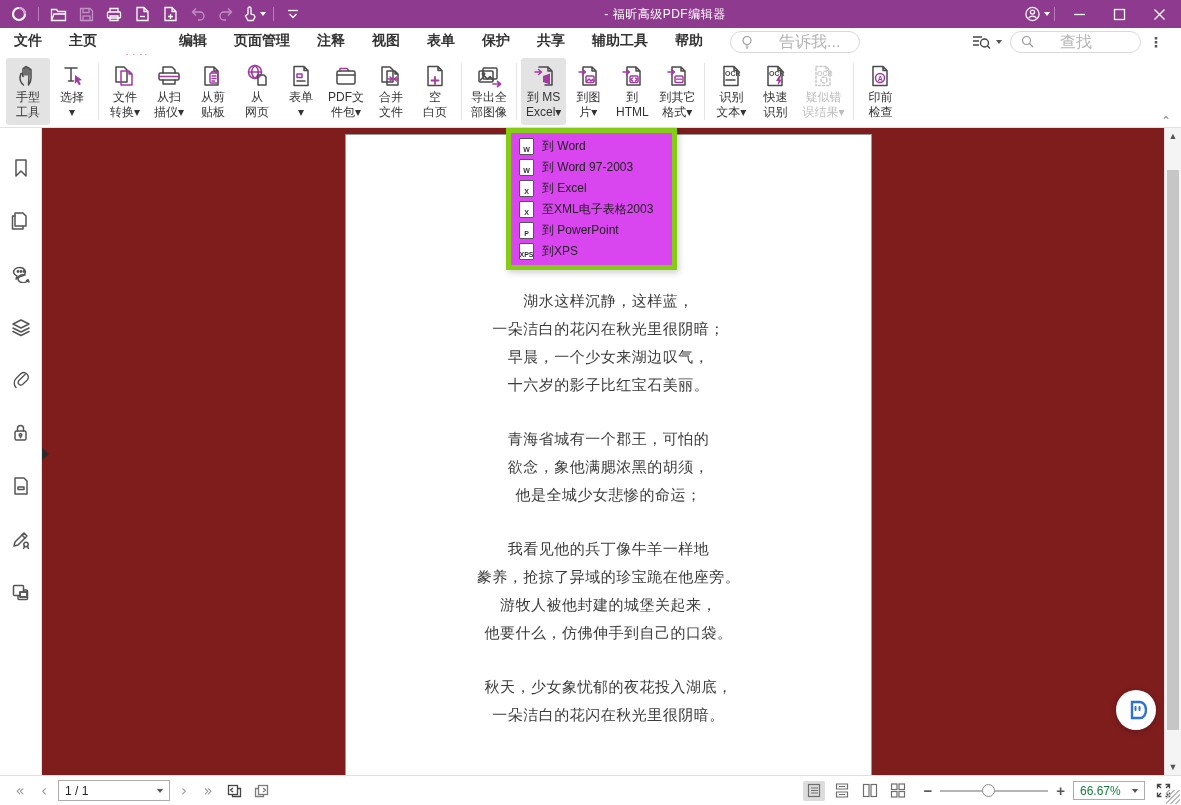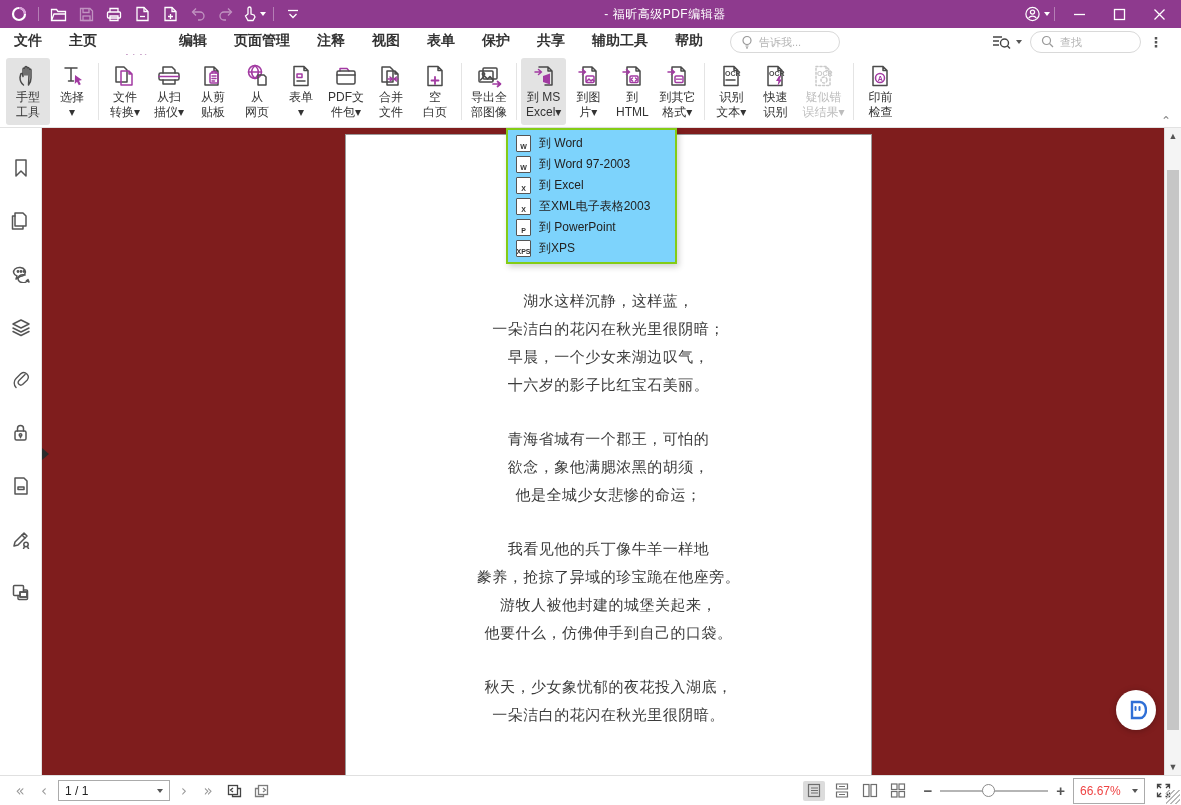--- a/index.html
+++ b/index.html
@@ -17,21 +17,21 @@
   .tb-right { display:flex; align-items:center; padding-right:2px; }
   .win-btn { width:40px; height:28px; display:flex; align-items:center; justify-content:center; }
   .caret { display:inline-block; width:0; height:0; border-left:3.5px solid transparent; border-right:3.5px solid transparent; border-top:4px solid #fff; margin-left:3px; }
 
   
   .menubar { height:27px; background:#fff; display:flex; align-items:center; padding:0 10px 0 14px; flex:none; }
   .tab { font-size:14px; color:#333; font-weight:bold; padding:3px 0 4px; margin-right:27px; cursor:default; position:relative; white-space:nowrap; }
   .tab.active { color:#8e3a8e;margin-top:41px; }
   .tab.active::after { content:""; position:absolute; left:0; right:0; bottom:-1px; height:3px; background:#8e3a8e; border-radius:2px; }
   .pill { display:flex; align-items:center; gap:6px; border:1px solid #d9d9d9; border-radius:12px; height:22px; padding:0 10px; }
-  .pill input { border:none; outline:none; width:70px; font-size:11px; color:#555; background:transparent; }
+  .pill input { border:none; outline:none; width:70px; font-size:16px; color:#555; background:transparent;margin-left:20px; }
   .pill input::placeholder { color:#b5b5b5; }
   .mb-spacer { flex:1; }
   .mb-icon { display:flex; align-items:center; margin:0 8px; }
   .mb-icon svg { stroke:#444; fill:none; stroke-width:1.4; }
 
   
   .ribbon { height:73px; background:#fff; border-bottom:1px solid #e2e2e2; display:flex; align-items:stretch; padding:3px 6px 2px 6px; position:relative; flex:none; }
   .rgroup { display:flex; align-items:stretch; }
   .rsep { width:1px; background:#e4e4e4; margin:5px 4px; }
   .rbtn { display:flex; flex-direction:column; align-items:center; padding:4px 5px 2px; border-radius:3px; min-width:44px; cursor:default; }
@@ -52,21 +52,21 @@
   .sb-btn { width:24px; height:24px; display:flex; align-items:center; justify-content:center; }
   .sb-btn svg { stroke:#555; fill:none; stroke-width:1.5; stroke-linejoin:round; stroke-linecap:round; }
   .panel-arrow { position:absolute; left:42px; top:320px; width:0; height:0; border-top:6px solid transparent; border-bottom:6px solid transparent; border-left:7px solid #2b2b2b; z-index:5; }
 
   .docarea { flex:1; background:#7f1d1d; position:relative; overflow:hidden; }
   .page { position:absolute; left:303px; top:6px; bottom:-10px; width:527px; background:#fff; border:1px solid #9a9a9a; border-bottom:none; padding-top:152px; font-family:"Liberation Serif","DejaVu Serif",serif; font-size:15px; color:#3b3b3b; }
   .stanza { margin-bottom:26px; }
   .pline { height:28px; line-height:28px; text-align:center; letter-spacing:.5px; white-space:nowrap; }
 
   
-  .dropdown { position:absolute; left:506px; top:128px; width:171px; background:#7dd3fc; border:2px solid #84cc16; box-shadow:2px 3px 6px rgba(0,0,0,.18); z-index:20; padding:3px 0; }
+  .dropdown { position:absolute; left:506px; top:128px; width:171px; background:#d946ef; border:5px solid #84cc16; box-shadow:2px 3px 6px rgba(0,0,0,.18); z-index:20; padding:3px 0; }
   .dd-item { display:flex; align-items:center; gap:8px; height:21px; padding:0 10px 0 8px; font-size:12px; color:#222; cursor:default; }
   .dd-badge { width:15px; height:17px; border:1px solid #555; border-radius:1px; background:#fff; display:flex; align-items:flex-end; justify-content:center; font-size:7px; font-weight:bold; color:#333; padding-bottom:1px; flex:none; }
 
   
   .scrollbar { width:17px; background:#f4f4f4; border-left:1px solid #e0e0e0; display:flex; flex-direction:column; align-items:center; flex:none; }
   .sc-arrow { height:16px; width:100%; display:flex; align-items:center; justify-content:center; color:#555; font-size:9px; flex:none; }
   .sc-track { flex:1; width:100%; position:relative; }
   .sc-thumb { position:absolute; top:26px; left:2px; right:2px; height:560px; background:#c6c6c6; }
 
   
@@ -81,21 +81,21 @@
   .st-ic { display:flex; align-items:center; justify-content:center; width:24px; height:22px; }
   .st-ic svg { stroke:#7c7c7c; fill:none; stroke-width:1.3; }
   .st-spacer { flex:1; }
   .vmode { width:22px; height:20px; border-radius:2px; display:flex; align-items:center; justify-content:center; margin-right:6px; }
   .vmode.active { background:#dcdcdc; }
   .vmode svg { stroke:#6e6e6e; fill:none; stroke-width:1.2; }
   .zoomwrap { display:flex; align-items:center; gap:8px; margin:0 8px; }
   .zminus,.zplus { color:#555; font-size:15px; font-weight:bold; }
   .ztrack { width:108px; height:2px; background:#b5b5b5; position:relative; }
   .zhandle { position:absolute; left:42px; top:-6px; width:13px; height:13px; border:1.5px solid #8a8a8a; border-radius:50%; background:#fff; }
-  .zoombox { width:72px; height:26px; border:1px solid #ababab; display:flex; align-items:center; justify-content:space-between; padding:0 6px; font-size:12px; color:#ef4444; }
+  .zoombox { width:72px; height:19px; border:1px solid #ababab; display:flex; align-items:center; justify-content:space-between; padding:0 6px; font-size:12px; color:#15803d; }
   .grip { position:absolute; right:1px; bottom:1px; width:14px; height:14px;
     background:repeating-linear-gradient(135deg, transparent 0 2px, #b9b9b9 2px 3.5px); }
 </style>
 </head>
 <body>
 
 <div class="app">
 
   <div class="titlebar">
     <div class="tb-left">

